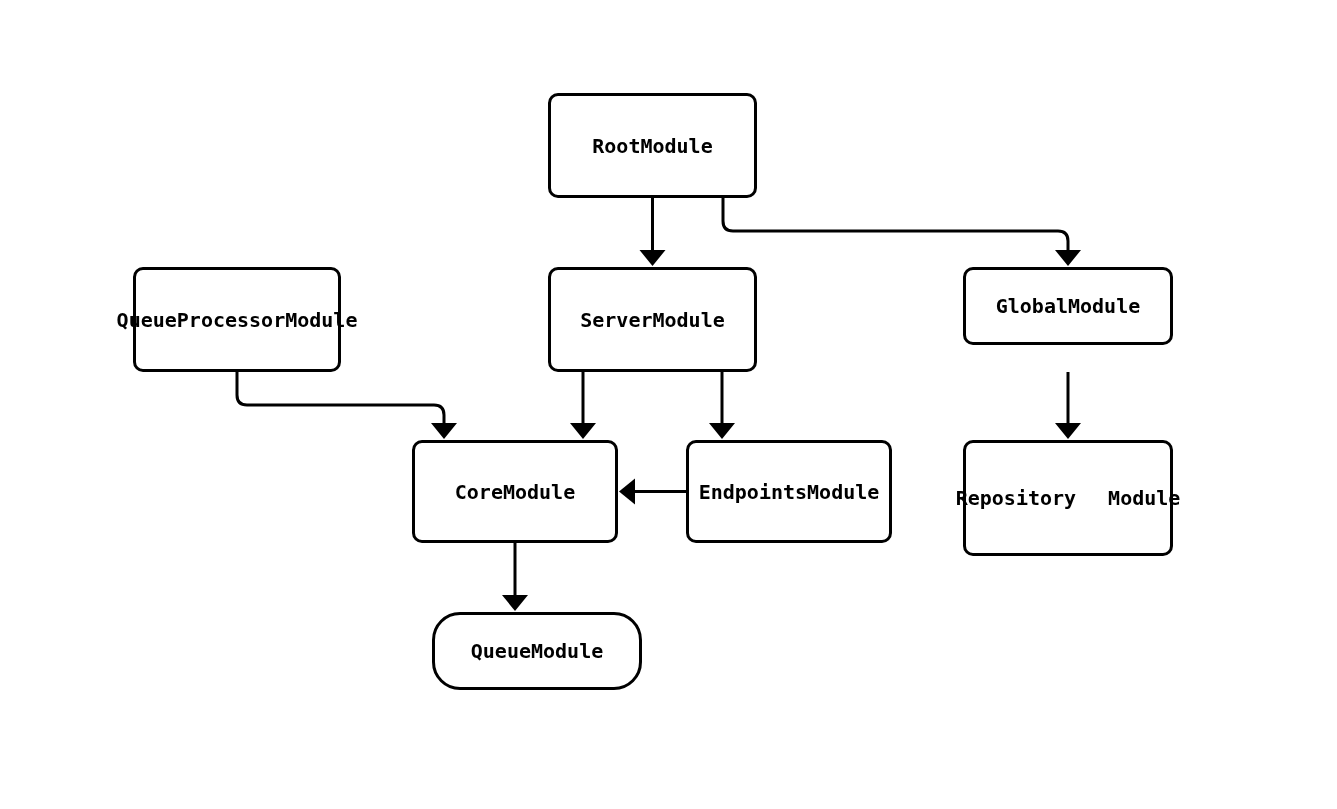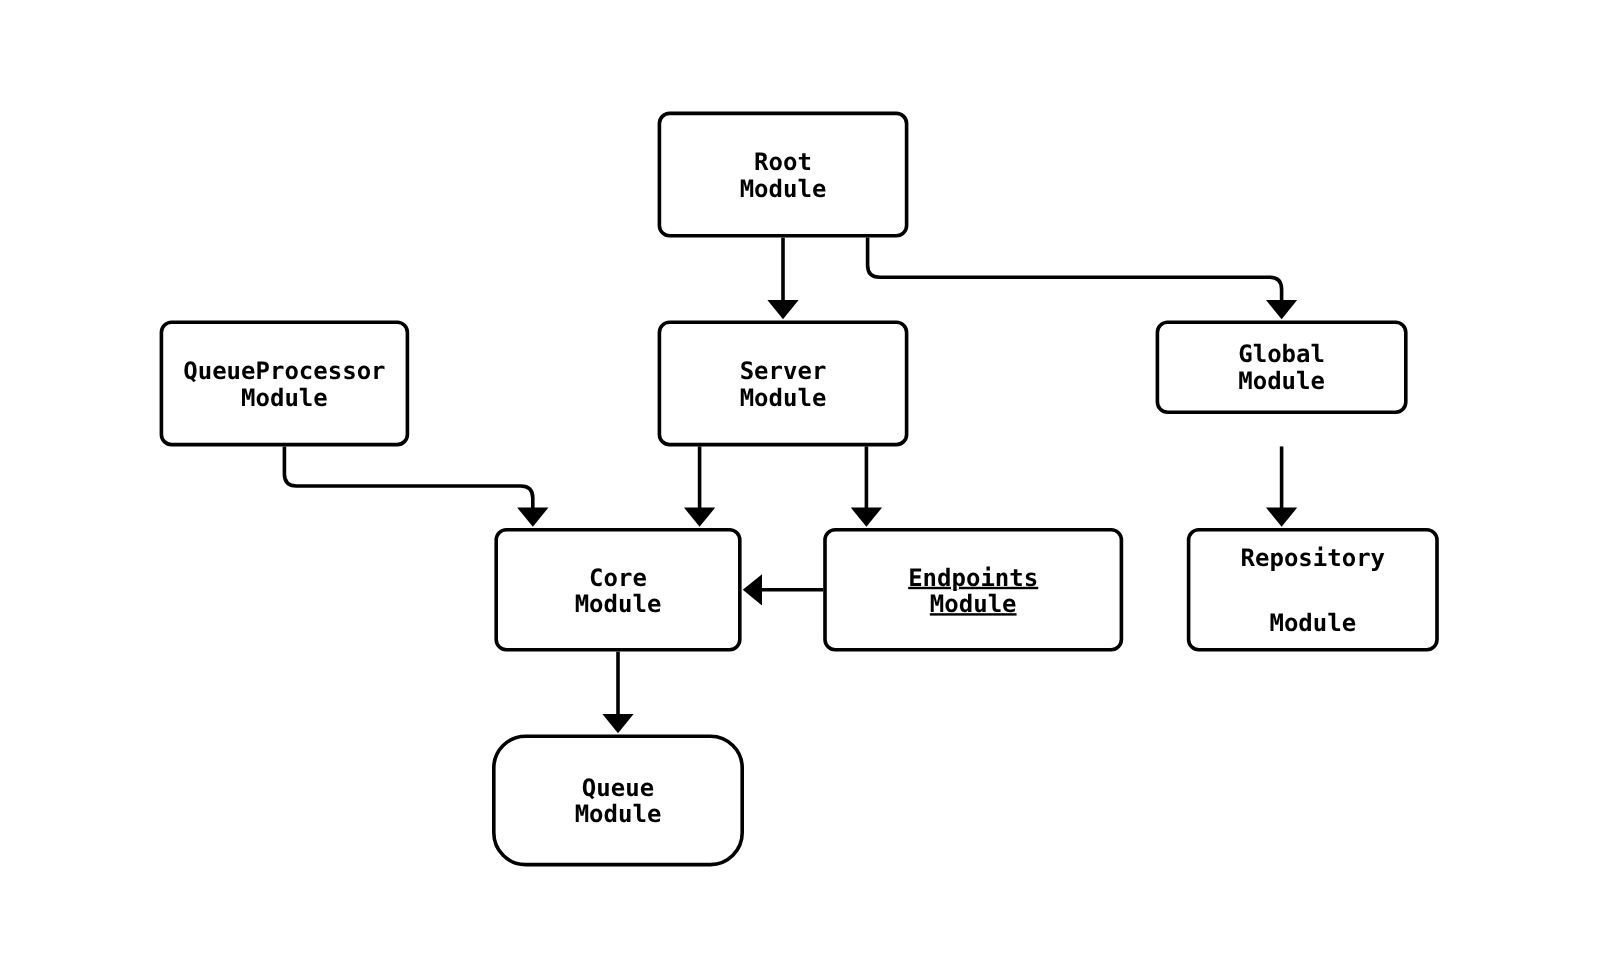--- a/index.html
+++ b/index.html
@@ -31,21 +31,21 @@
     fill: #000000;
     stroke: none;
   }
   .node {
     position: absolute;
     box-sizing: border-box;
     background: #ffffff;
     border: 3px solid #000000;
     border-radius: 10px;
     display: flex;
-    flex-direction: column;
+    flex-direction: row;
     align-items: center;
     justify-content: center;
     text-align: center;
     color: #000000;
     font-weight: bold;
     font-size: 20px;
     line-height: 22px;
     white-space: nowrap;
   }
 </style>
@@ -115,28 +115,28 @@
   <div class="node" style="left:963px; top:267px; width:210px; height:78px;">
     <span>Global</span>
     <span>Module</span>
   </div>
 
   <div class="node" style="left:412px; top:440px; width:206px; height:103px;align-items:center;">
     <span>Core</span>
     <span>Module</span>
   </div>
 
-  <div class="node" style="left:686px; top:440px; width:250px; height:103px;text-decoration:underline;">
+  <div class="node" style="left:686px; top:440px; width:206px; height:103px;">
     <span>Endpoints</span>
     <span>Module</span>
   </div>
 
-  <div class="node" style="left:989px; top:440px; width:210px; height:103px;gap:32px;">
+  <div class="node" style="left:963px; top:440px; width:210px; height:116px;gap:32px;">
     <span>Repository</span>
     <span>Module</span>
   </div>
 
-  <div class="node" style="left:410px; top:612px; width:210px; height:110px;border-radius:28px;">
+  <div class="node" style="left:432px; top:612px; width:210px; height:78px;border-radius:28px;">
     <span>Queue</span>
     <span>Module</span>
   </div>
 
 </div>
 
 </body></html>

